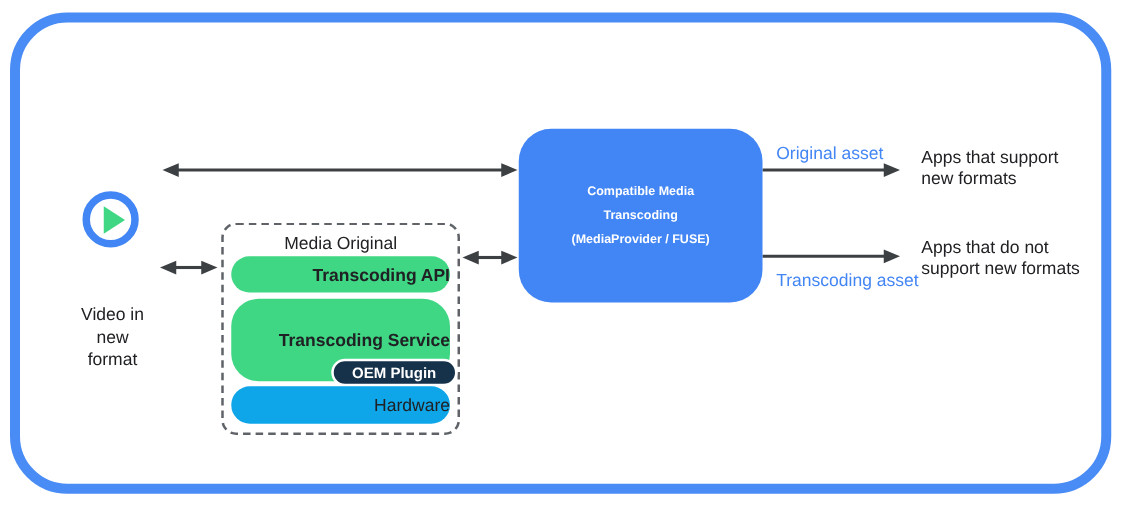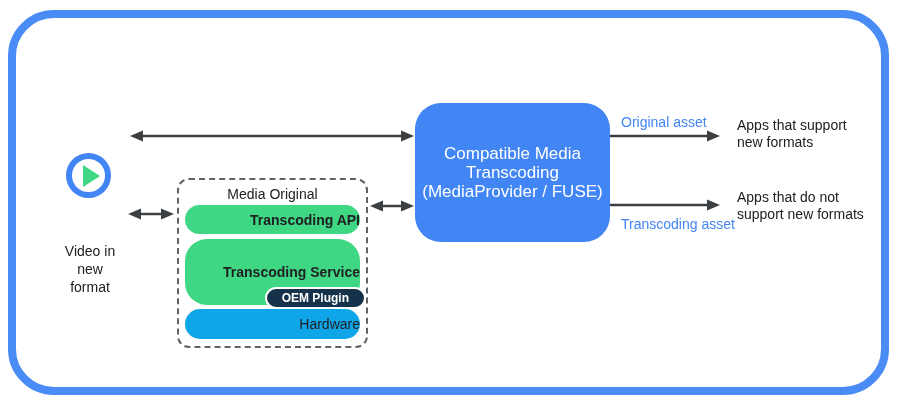--- a/index.html
+++ b/index.html
@@ -54,21 +54,21 @@
     padding: 0 15px; background: #15324a; border: 2px solid #ffffff;
     border-radius: 13px; color: #ffffff; font-size: 12px; font-weight: bold;
     display: flex; align-items: center; justify-content: center;
   }
 
   
   .transcoder-box {
     position: absolute; left: 415px; top: 103px; width: 195px; height: 139px;
     background: #4285f4; border-radius: 26px;
     display: flex; align-items: center; justify-content: center;
-    color: #ffffff; font-weight: normal; font-size: 17px; line-height: 19px;
+    color: #ffffff; font-weight: bold; font-size: 10px; line-height: 19px;
     text-align: center;
   }
 
   .asset-label { position: absolute; font-size: 14px; color: #4285f4; }
   .asset-original { left: 621px; top: 114px; }
   .asset-transcoded { left: 621px; top: 216px; }
 
   .apps-label { position: absolute; font-size: 14px; line-height: 17px; }
   .apps-support { left: 737px; top: 117px; }
   .apps-no-support { left: 737px; top: 189px; }

